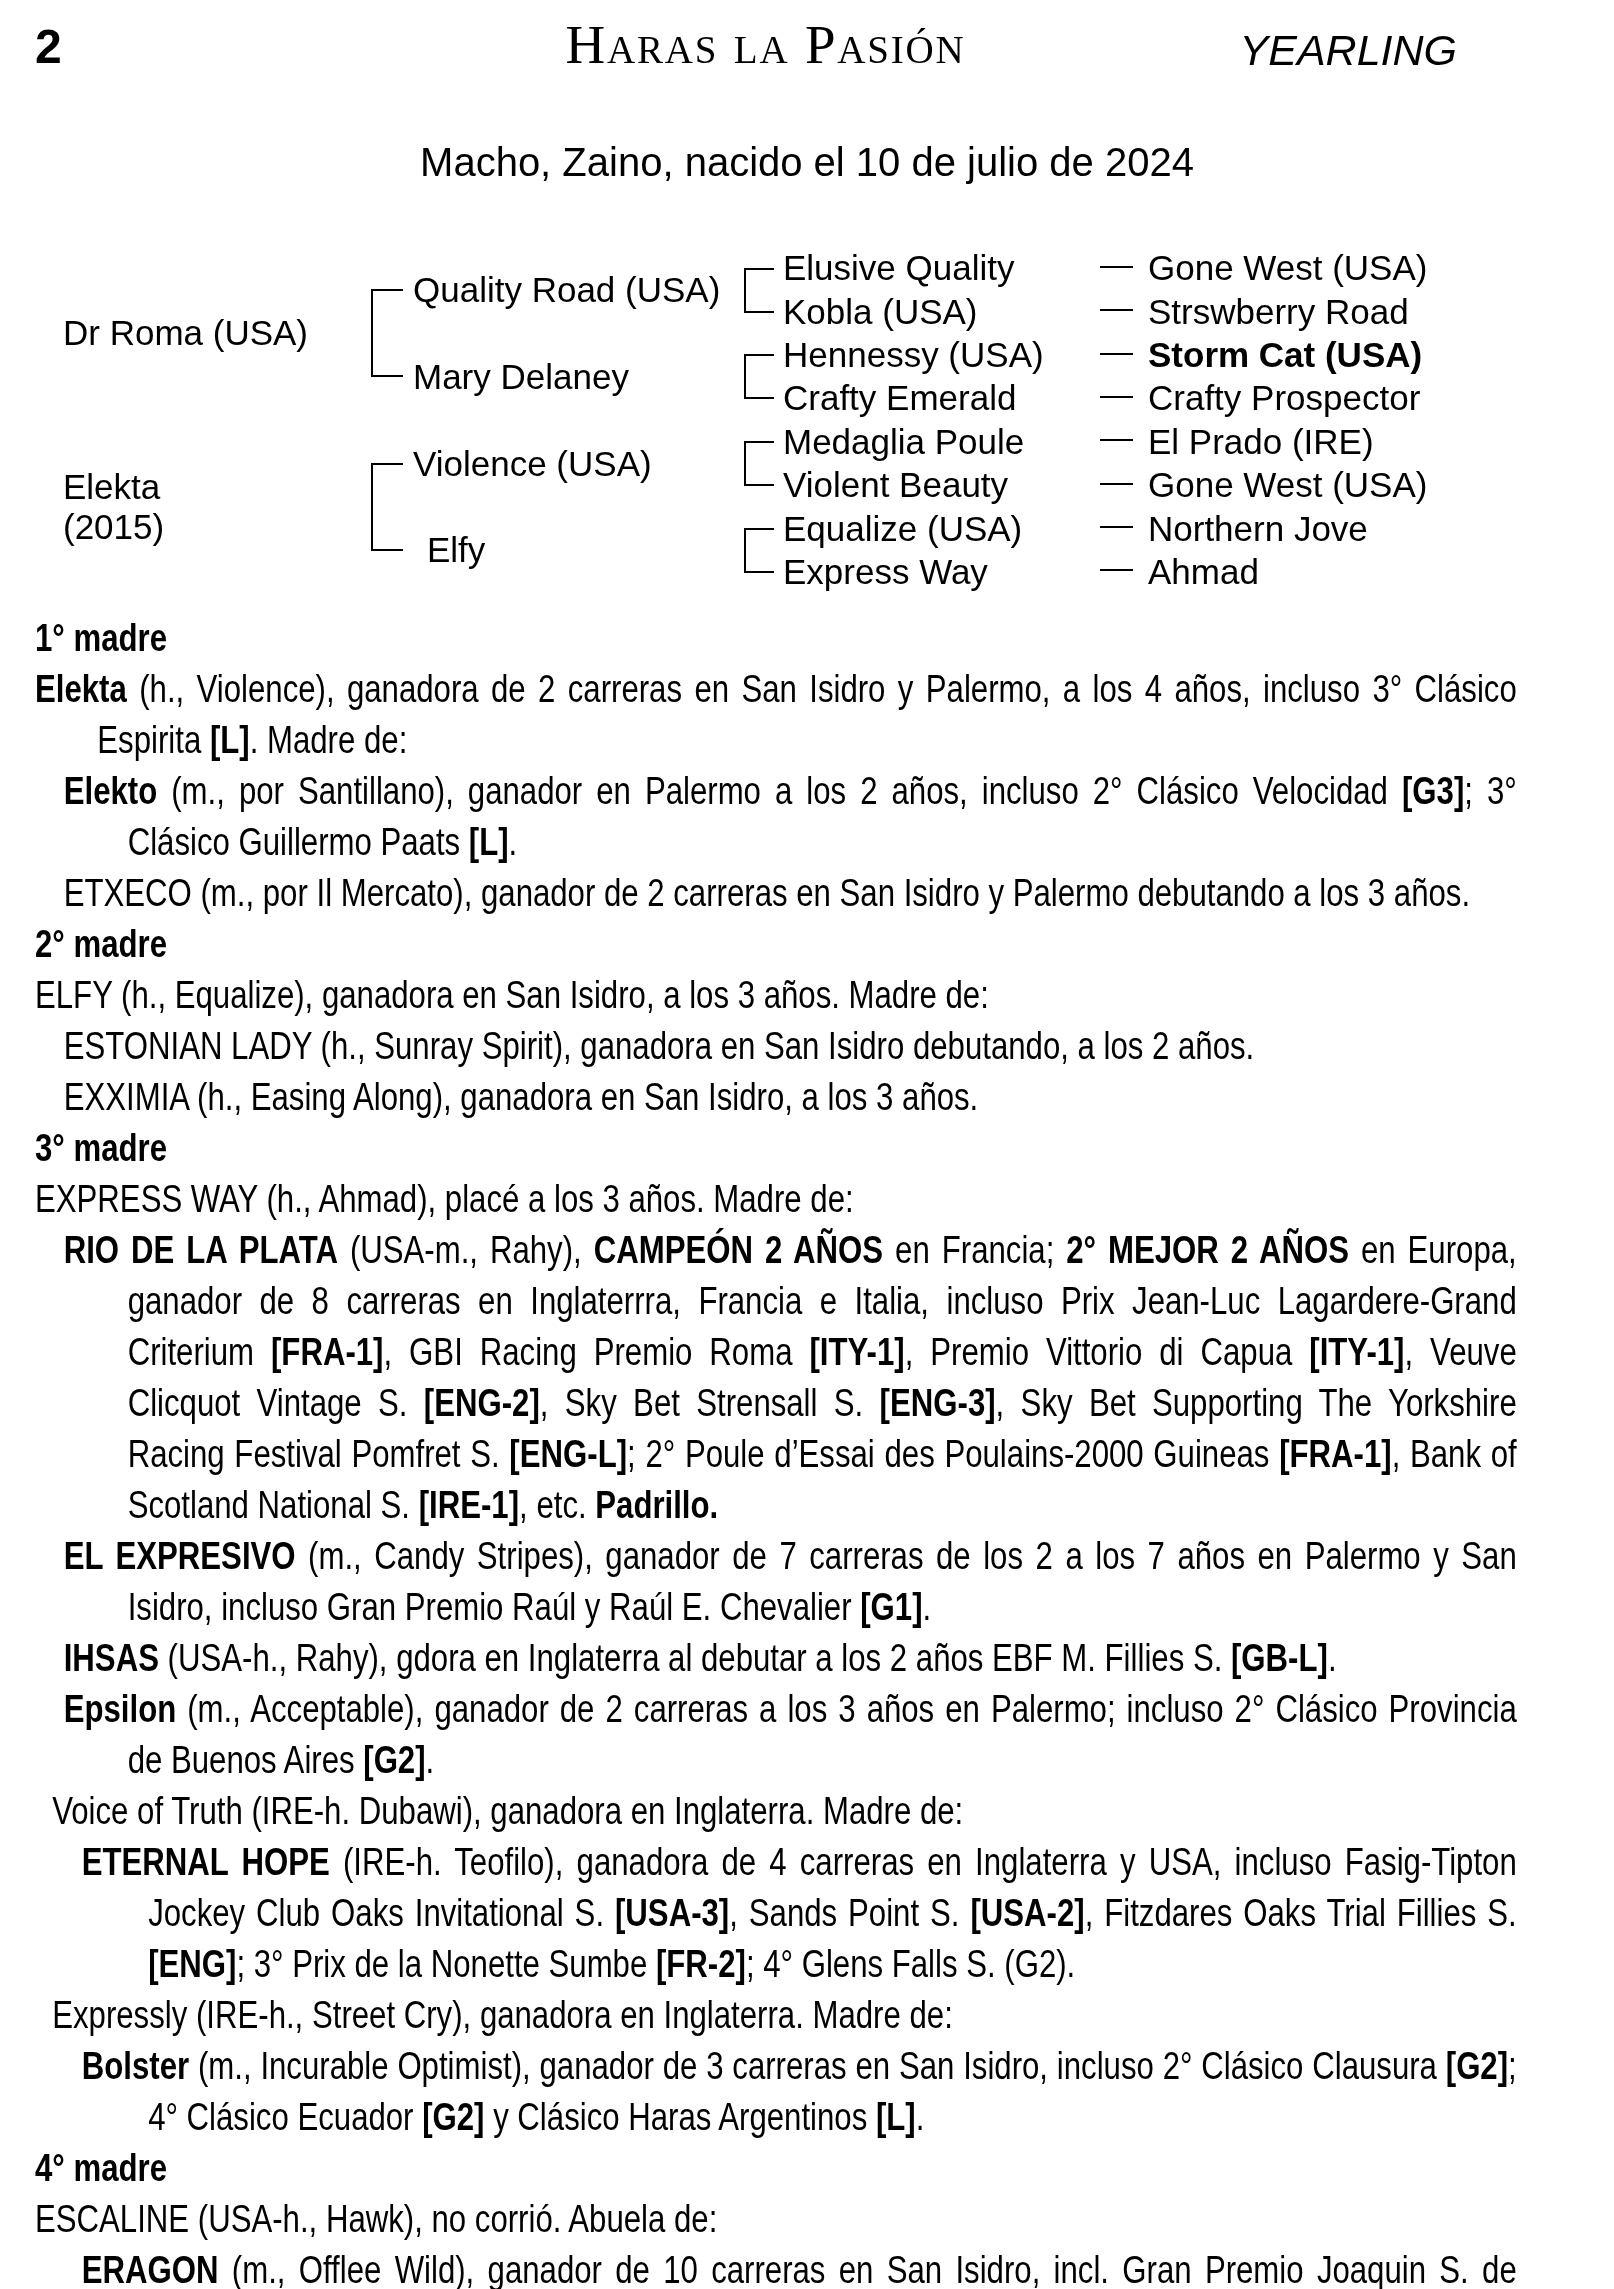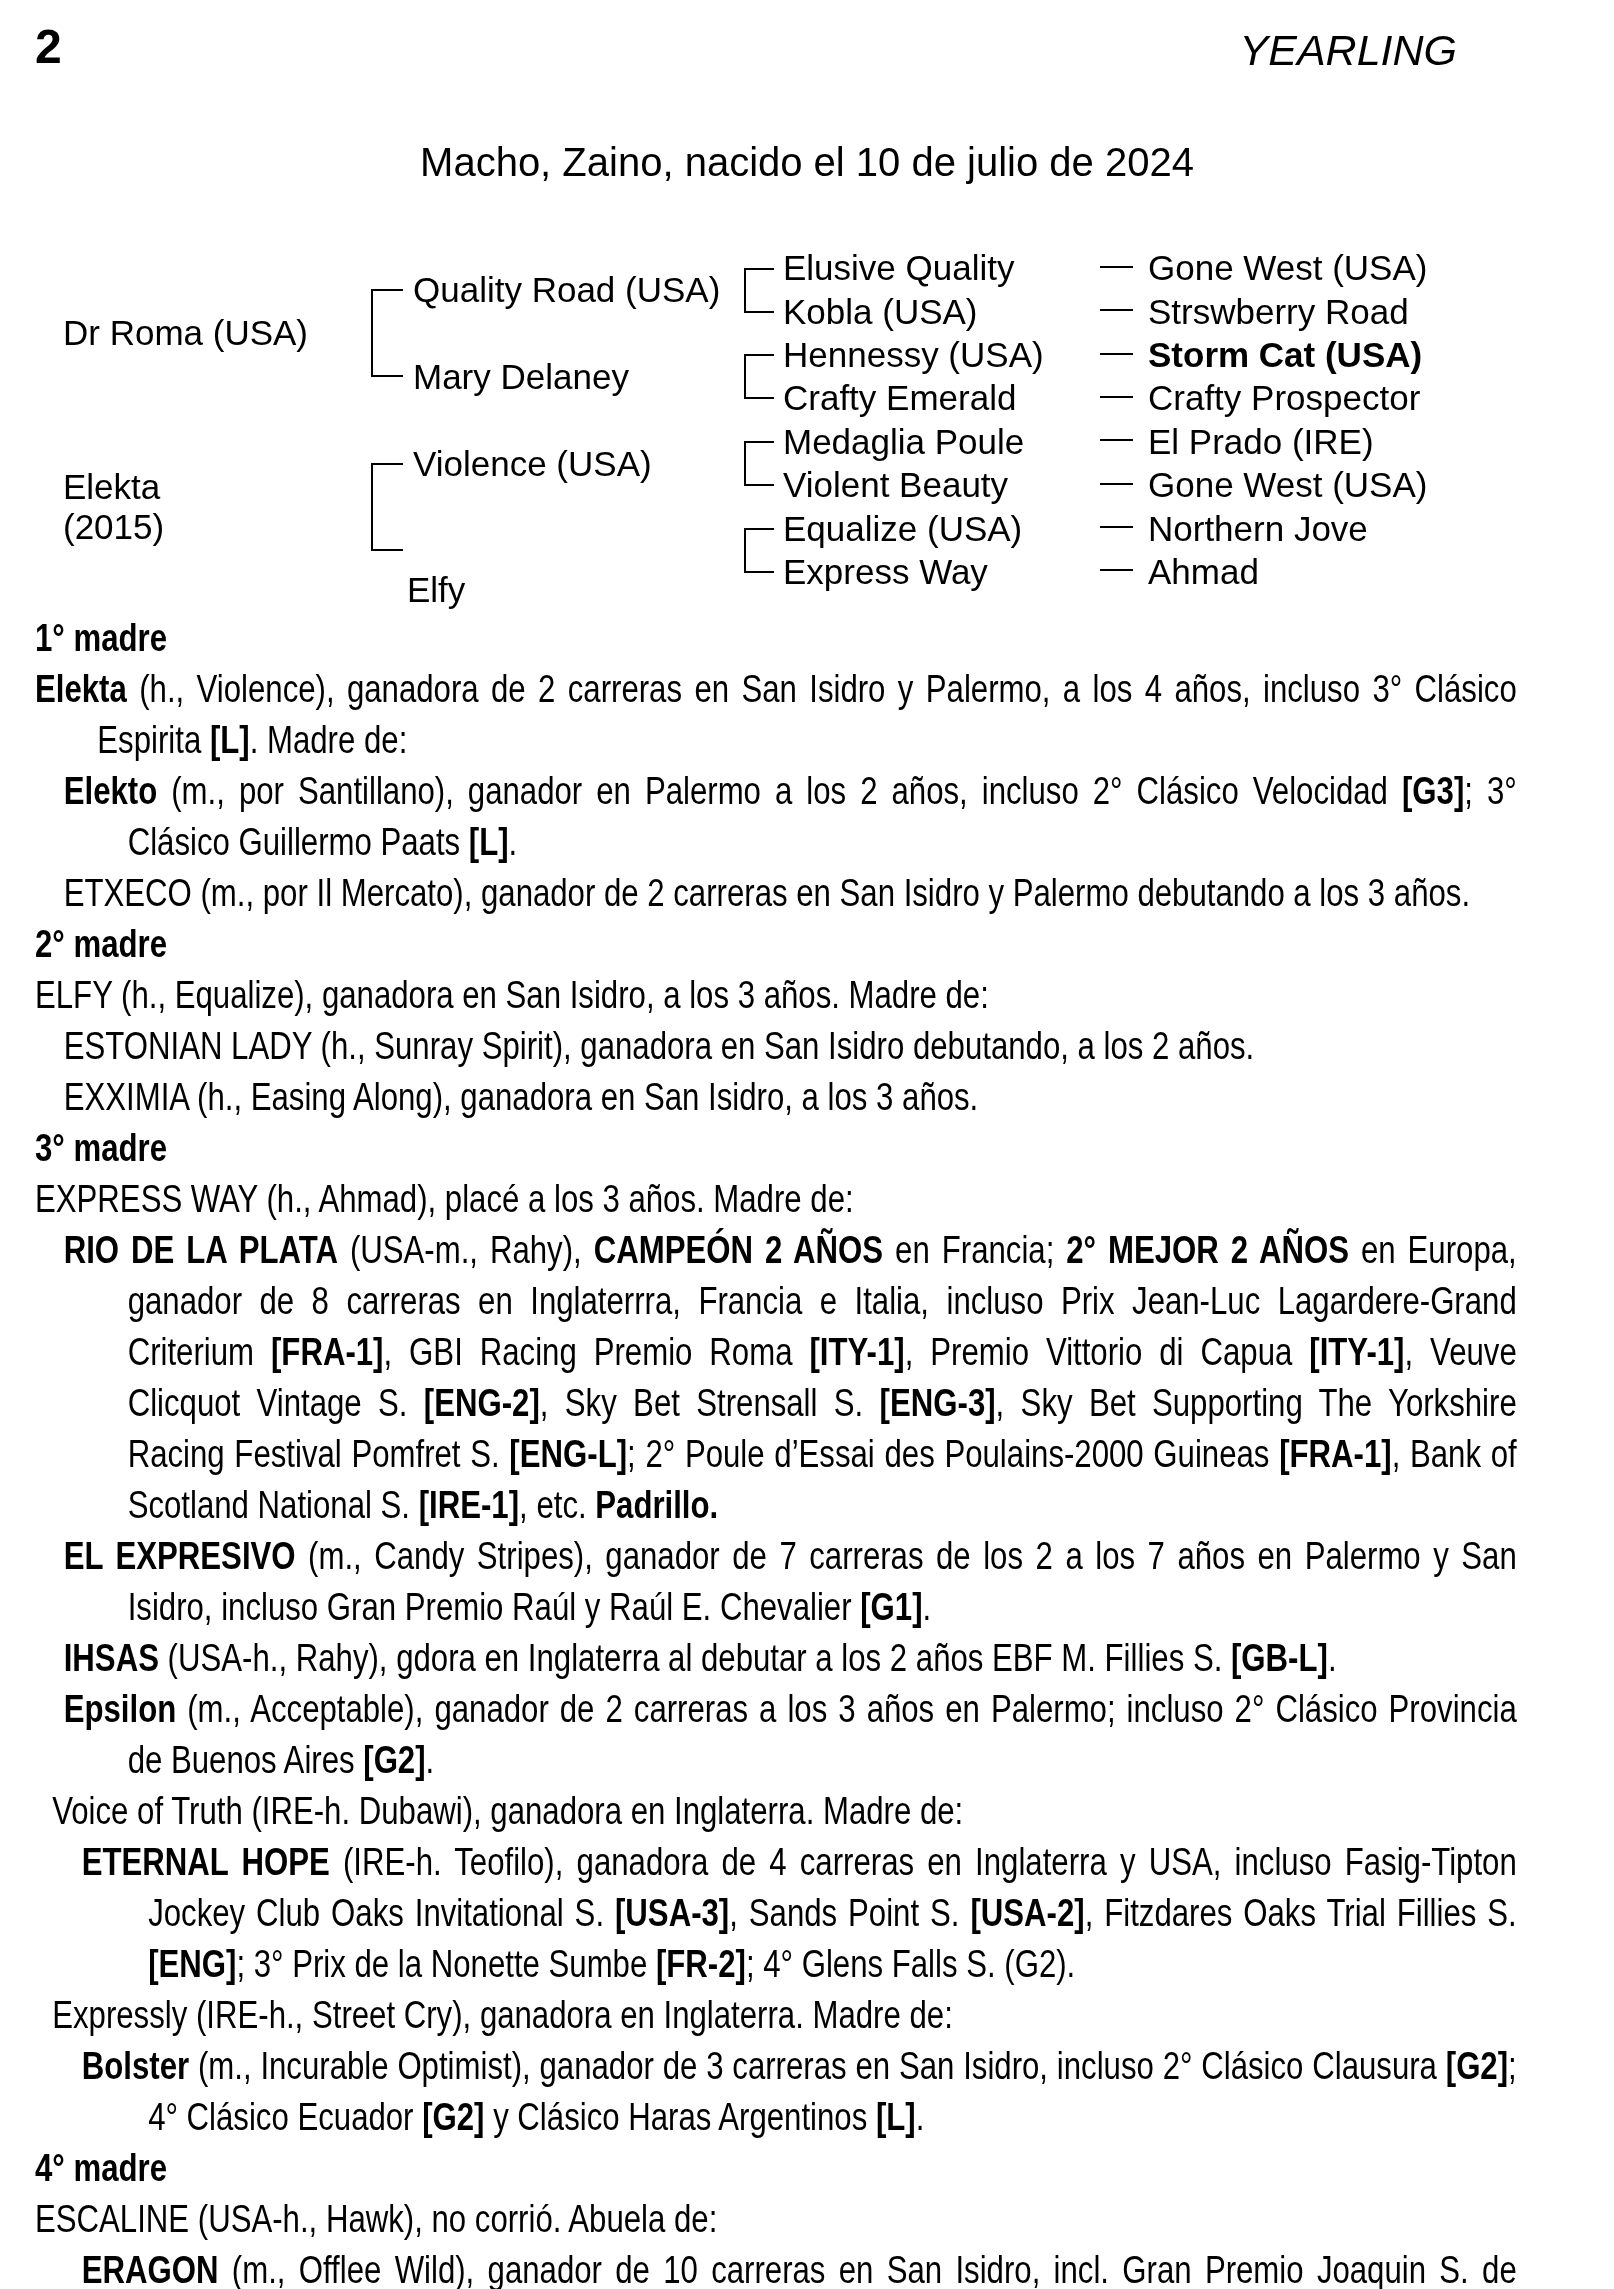--- a/index.html
+++ b/index.html
@@ -39,20 +39,21 @@
   .lv-m1b { padding-left:21px; }
   .lv-m2  { padding-left:138px; text-indent:-81px; }
   b { font-weight:700; }
 </style>
 </head>
 <body>
 
 <div class="page">
 
   <div class="page-number">2</div>
+  <div class="brand-title">Haras la Pasión</div>
   <div class="section-label">YEARLING</div>
 
   <p class="horse-desc">Macho, Zaino, nacido el 10 de julio de 2024</p>
 
   <div class="tree" id="tree">
       <div class="tnode" style="left: 783px; top: 247px;">Elusive Quality</div>
       <div class="tnode" style="left: 783px; top: 291px;">Kobla (USA)</div>
       <div class="tnode" style="left: 783px; top: 334px;">Hennessy (USA)</div>
       <div class="tnode" style="left: 783px; top: 377px;">Crafty Emerald</div>
       <div class="tnode" style="left: 783px; top: 421px;">Medaglia Poule</div>
@@ -75,21 +76,21 @@
       <div class="tnode" style="left: 1148px; top: 508px;">Northern Jove</div>
       <div class="dash" style="left: 1100px; top: 569px; width: 33px; height: 0px;"></div>
       <div class="tnode" style="left: 1148px; top: 551px;">Ahmad</div>
       <div class="brk" style="left: 744px; top: 268px; width: 28px; height: 41px;"></div>
       <div class="brk" style="left: 744px; top: 354px; width: 28px; height: 41px;"></div>
       <div class="brk" style="left: 744px; top: 441px; width: 28px; height: 41px;"></div>
       <div class="brk" style="left: 744px; top: 528px; width: 28px; height: 41px;"></div>
       <div class="tnode" style="left: 413px; top: 269px;">Quality Road (USA)</div>
       <div class="tnode" style="left: 413px; top: 356px;">Mary Delaney</div>
       <div class="tnode" style="left: 413px; top: 443px;">Violence (USA)</div>
-      <div class="tnode" style="left: 407px; top: 529px; margin-top: 40px;">Elfy</div>
+      <div class="tnode" style="left: 427px; top: 529px;">Elfy</div>
       <div class="brk" style="left: 371px; top: 289px; width: 29.5px; height: 84px;"></div>
       <div class="brk" style="left: 371px; top: 463px; width: 29.5px; height: 84px;"></div>
       <div class="tnode" style="left: 63px; top: 312px;">Dr Roma (USA)</div>
       <div class="tnode" style="left: 63px; top: 466px;">Elekta</div>
       <div class="tnode" style="left: 63px; top: 506px;">(2015)</div>
     </div>
 
   <div class="prose">
     <div id="notes">
         <p class="lv-h"><b>1° madre</b></p>

